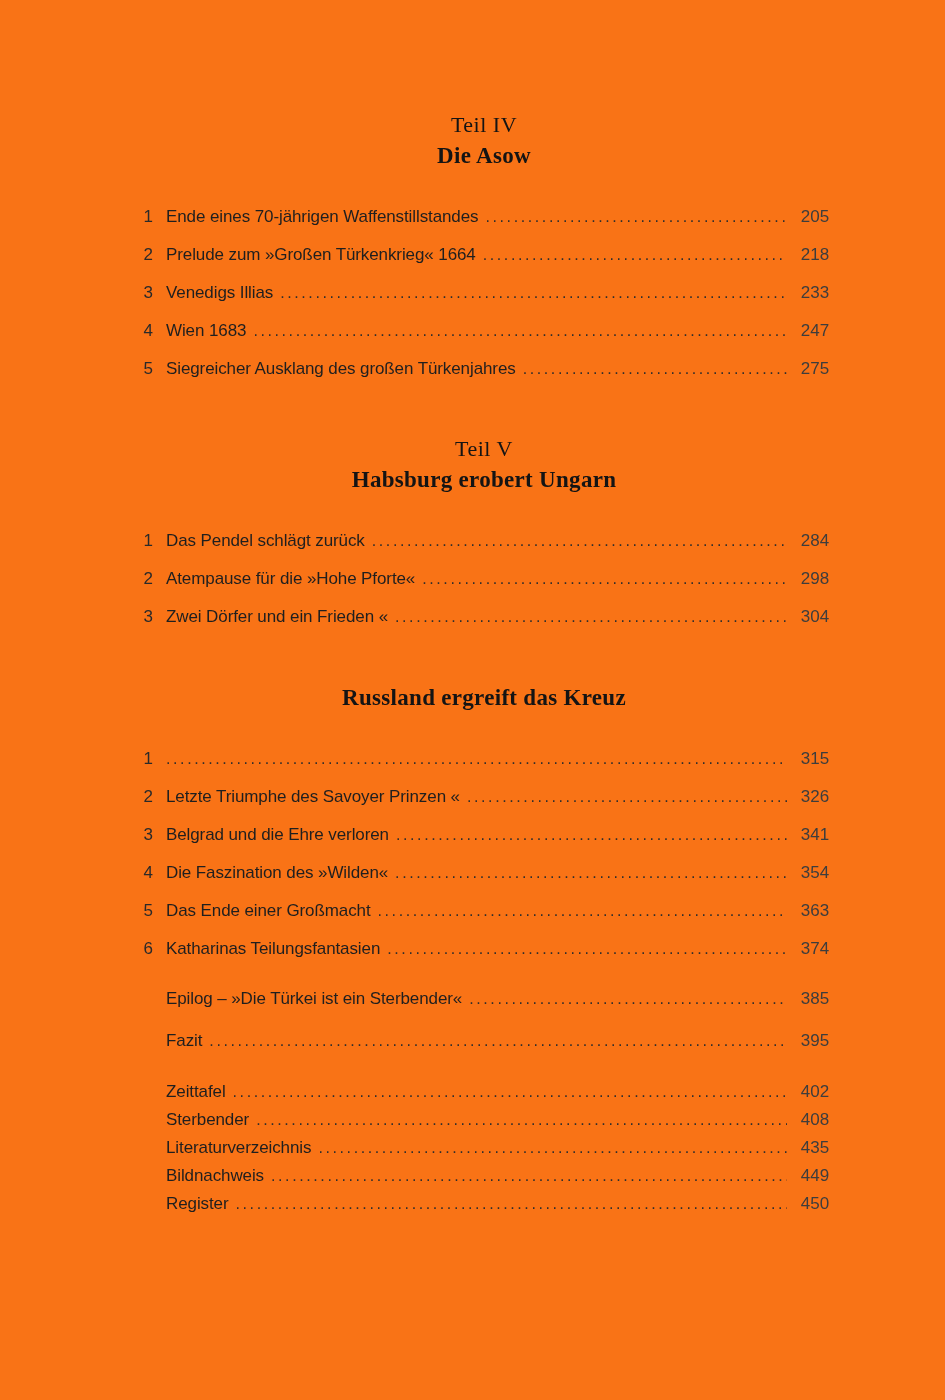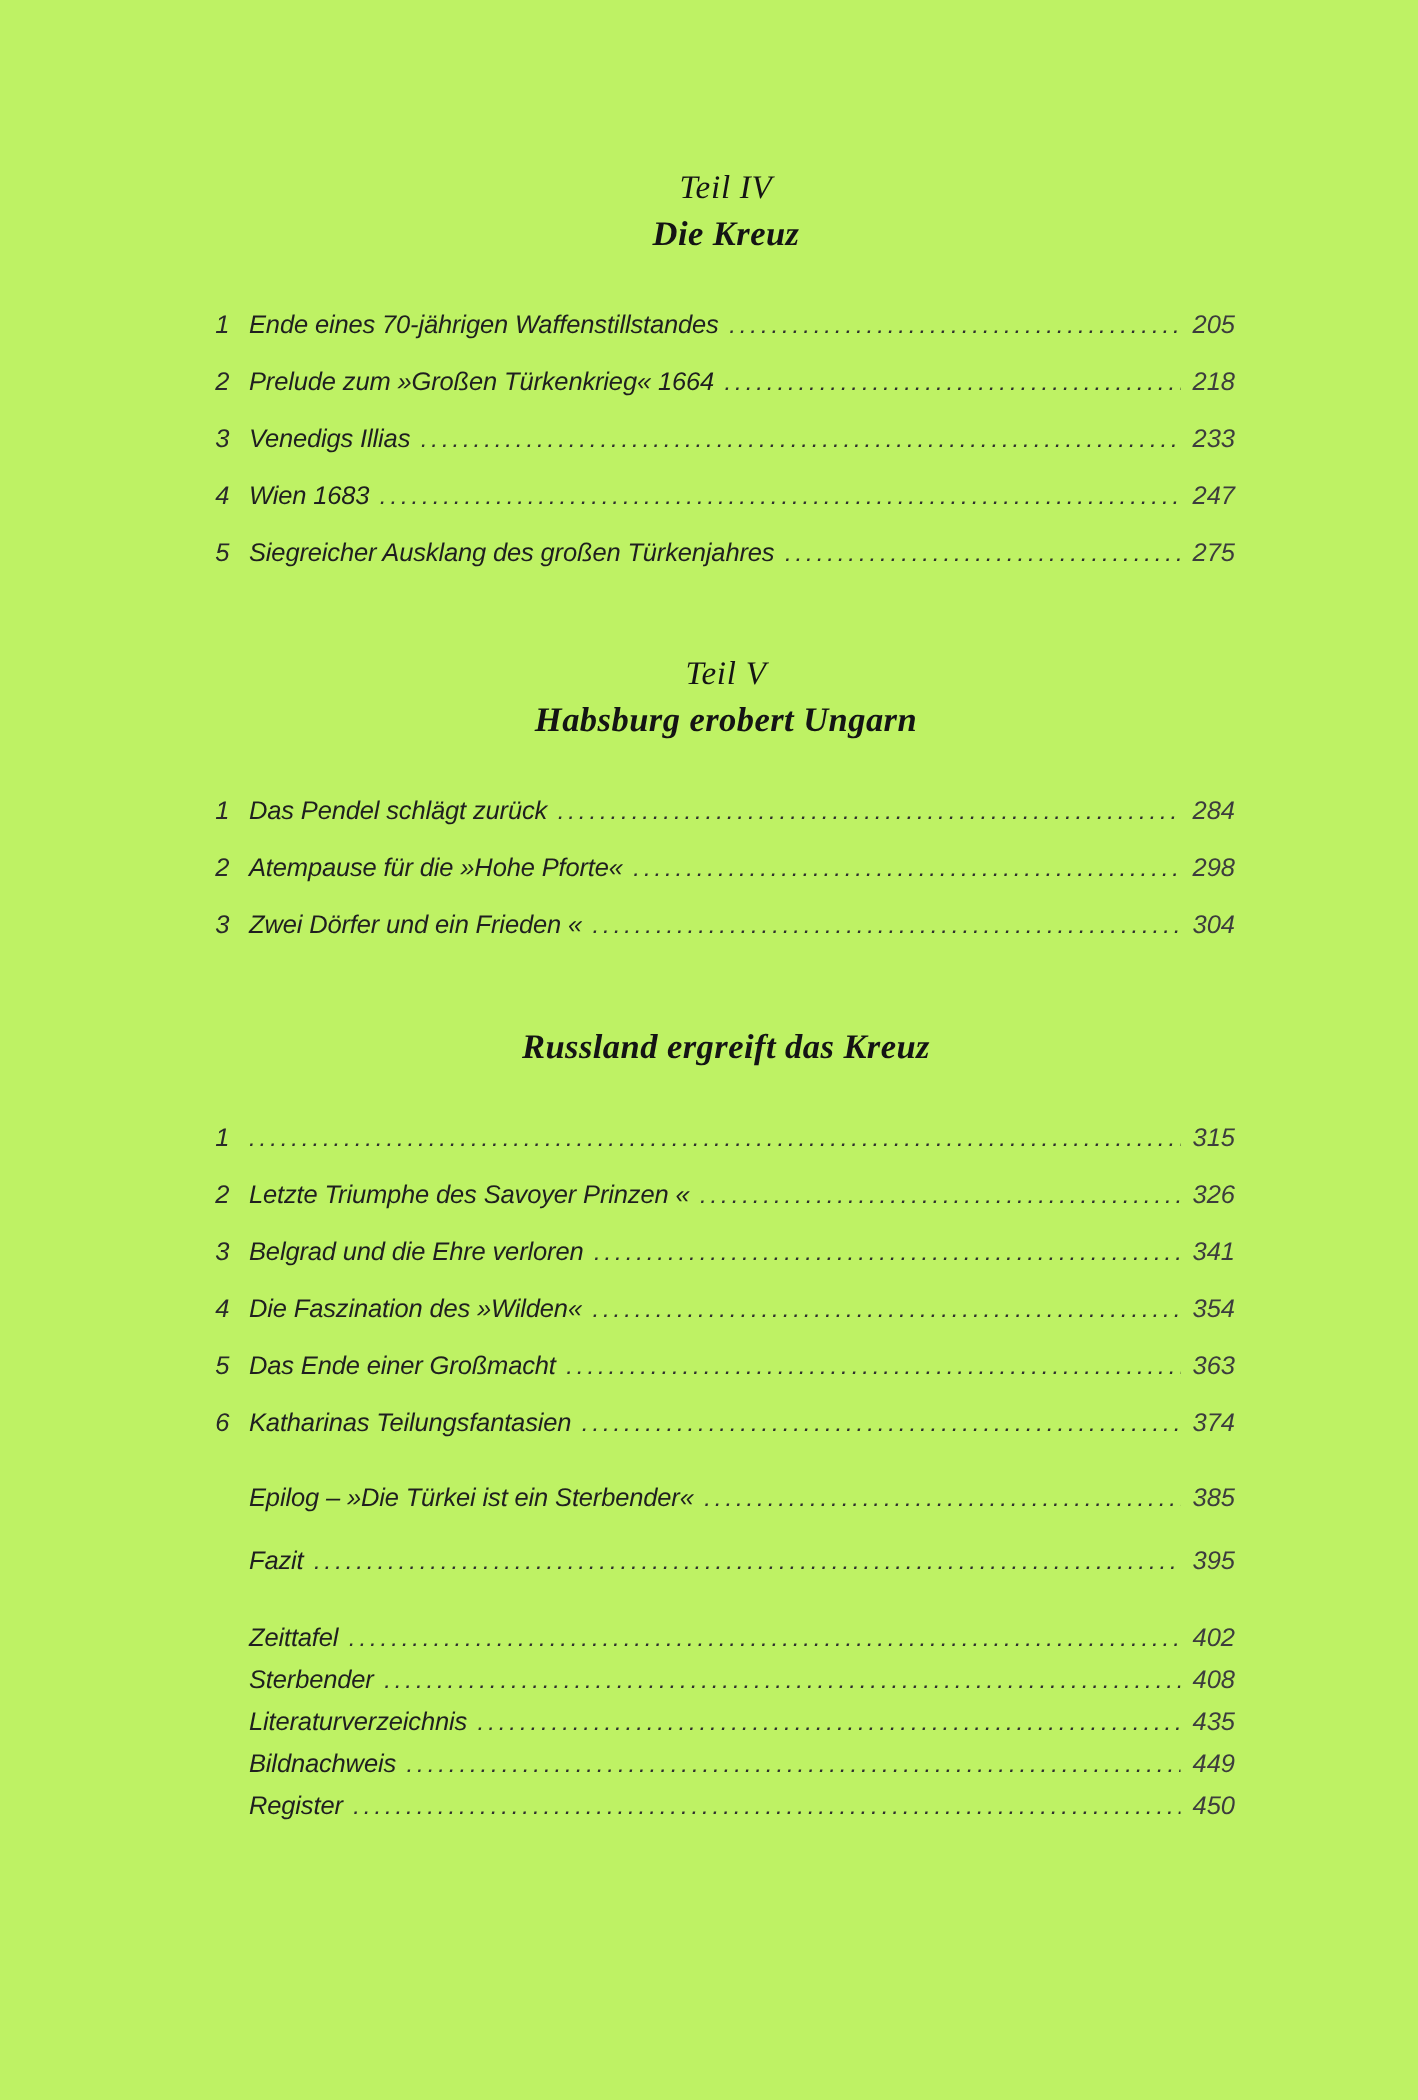--- a/index.html
+++ b/index.html
@@ -6,23 +6,22 @@
     margin: 0;
     padding: 0;
     background: #ffffff;
     font-family: "Liberation Sans", sans-serif;
     color: #1f1f1f;
   }
   .sheet {
     position: relative;
     width: 945px;
     height: 1400px;
-    background: #bef264;
+    background: #f97316;
     overflow: hidden;
-    font-style: italic;
   }
   .page {
     margin-left: 133px;
     width: 702px;
     padding-top: 110px;
     box-sizing: border-box;
   }
   .section-heading {
     text-align: center;
     font-family: "Liberation Serif", serif;
@@ -72,39 +71,39 @@
     font-size: 16px;
   }
   .row .dots::after {
     content: "......................................................................................................................................................";
     letter-spacing: 2.6px;
   }
   .row .pagenum {
     flex: none;
     min-width: 40px;
     margin-left: 8px;
-    text-align: left;
+    text-align: center;
     color: #3d3d3d;
   }
 
   .extras { margin-top: 10px; }
   .extras .row { height: 42px; line-height: 42px; }
 
   .backmatter { margin-top: 16px; }
   .backmatter .row { height: 28px; line-height: 28px; }
 </style>
 </head>
 <body>
 
 <div class="sheet">
   <div class="page">
 
     <div class="section-heading first">
       <div class="part">Teil IV</div>
-      <div class="title">Die Kreuz</div>
+      <div class="title">Die Asow</div>
     </div>
     <div class="entries">
       <div class="row">
         <span class="num">1</span>
         <span class="label">Ende eines 70-jährigen Waffenstillstandes</span>
         <span class="dots"></span>
         <span class="pagenum">205</span>
       </div>
       <div class="row">
         <span class="num">2</span>

